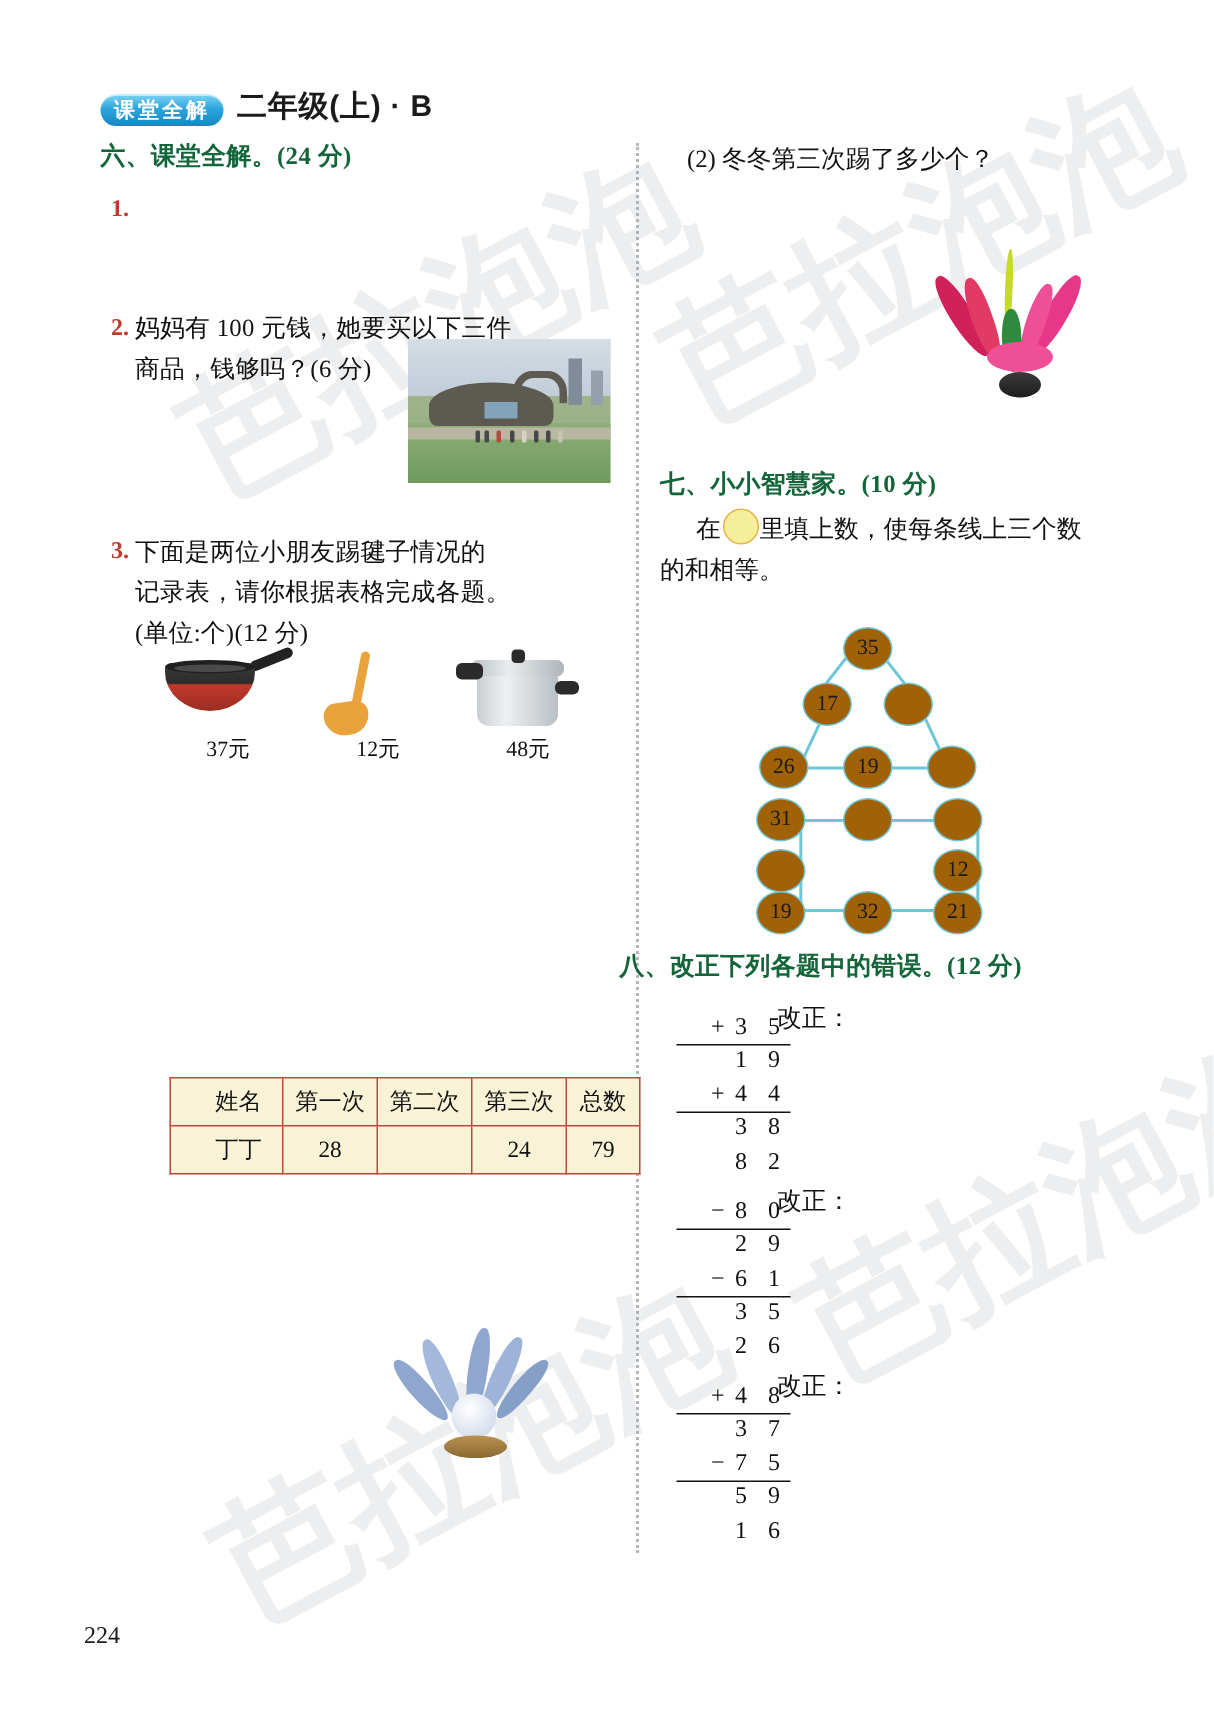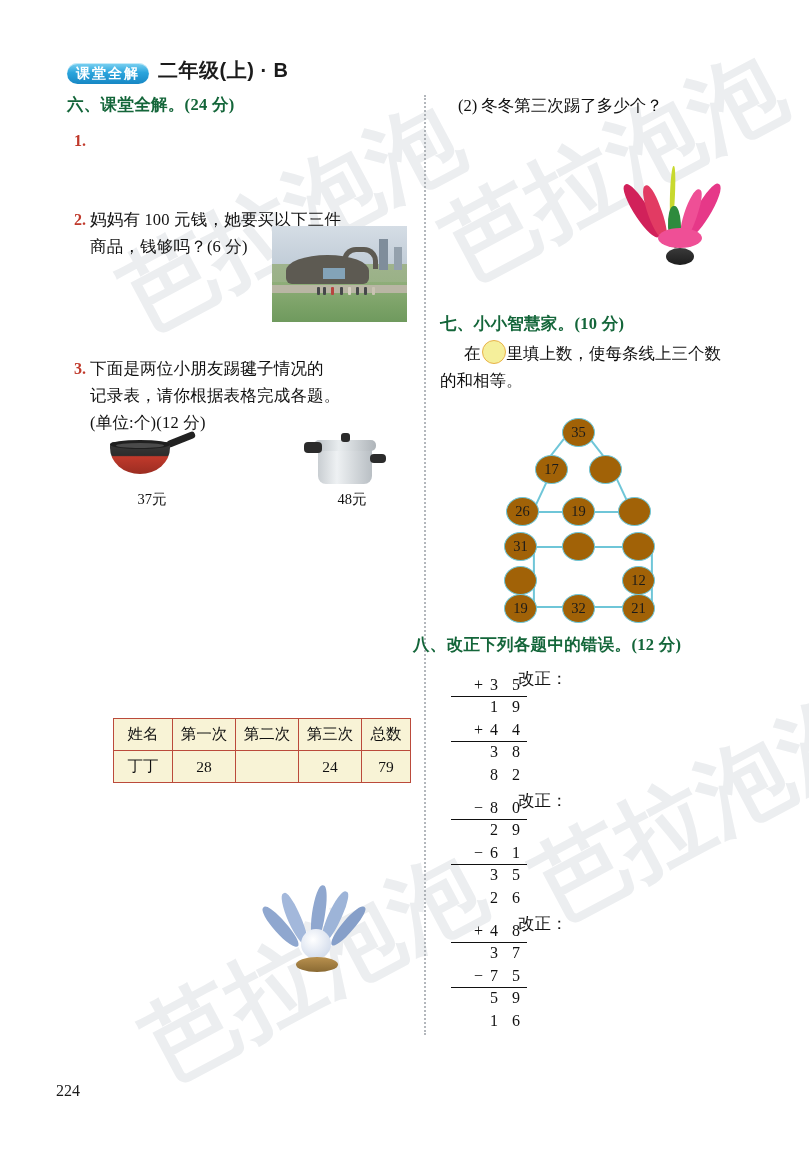--- a/index.html
+++ b/index.html
@@ -101,21 +101,21 @@
   .ck-knob{position:absolute;left:37px;top:5px;width:9px;height:9px;background:#2b2b2b;border-radius:3px;}
   .ck-h1{position:absolute;left:0px;top:14px;width:18px;height:11px;background:#2b2b2b;border-radius:4px;}
   .ck-h2{position:absolute;left:66px;top:26px;width:16px;height:9px;background:#2b2b2b;border-radius:4px;}
 
   
   .tbl{position:absolute;left:113px;top:718px;border-collapse:collapse;}
   .tbl td,.tbl th{border:1px solid #bb4a3b;background:#f8f3d6;
      width:62px;height:31px;text-align:center;font-size:15.5px;font-weight:400;
      font-family:"Liberation Serif",serif;padding:0;}
   .tbl th{font-weight:400;}
-  .tbl .nm{width:58px;}
+  .tbl .nm{width:58px;padding-left:16px;}
 
   
   .inlinecirc{display:inline-block;width:22px;height:22px;border-radius:50%;
     background:#f5ef9b;border:1.6px solid #e8b24a;vertical-align:-5px;margin:0 1px;}
 
   
   .puzzle{position:absolute;left:490px;top:408px;width:190px;height:215px;}
   .pz-node{position:absolute;width:31px;height:27px;border-radius:50%;
     background:#a16207;border:1.8px solid #6fc6d8;
     display:flex;align-items:center;justify-content:center;
@@ -203,20 +203,25 @@
     <div class="goods">
 
       <div class="good" style="left:0px;top:0;width:96px;height:78px;">
         <div class="pan-handle"></div>
         <div class="pan-body"></div>
         <div class="pan-rim"></div>
         <div class="pan-in"></div>
         <div class="priceline">37元</div>
       </div>
 
+      <div class="good" style="left:100px;top:0;width:96px;height:78px;">
+        <div class="ladle-stick"></div>
+        <div class="ladle-bowl"></div>
+        <div class="priceline">12元</div>
+      </div>
 
       <div class="good" style="left:200px;top:0;width:96px;height:78px;">
         <div class="ck-body"></div>
         <div class="ck-lid"></div>
         <div class="ck-knob"></div>
         <div class="ck-h1"></div>
         <div class="ck-h2"></div>
         <div class="priceline">48元</div>
       </div>
     </div>

